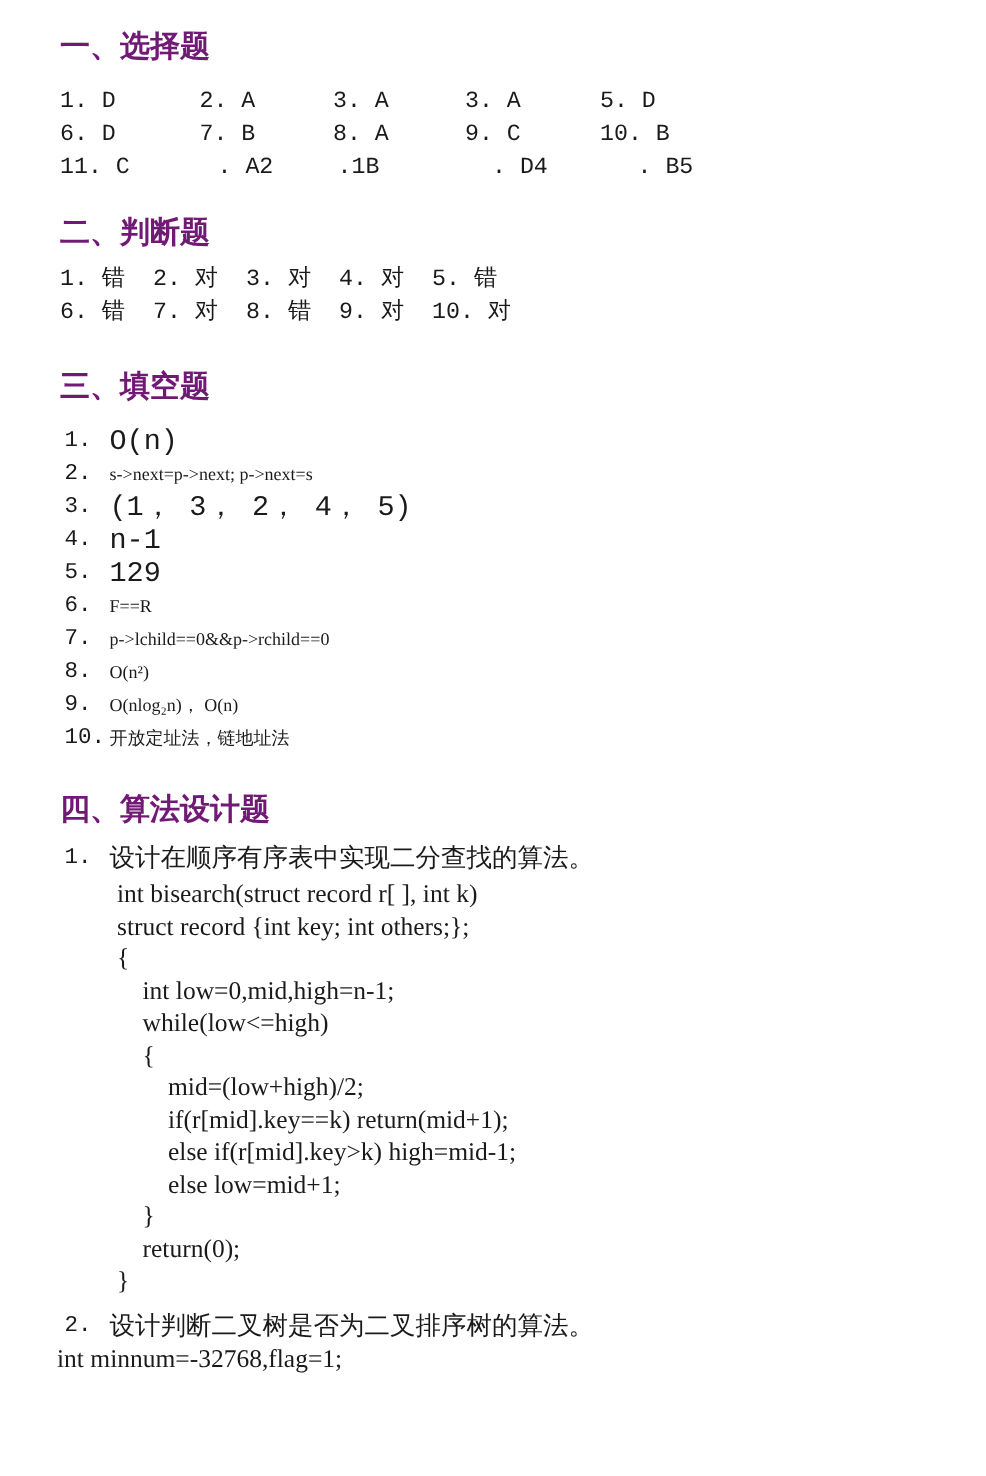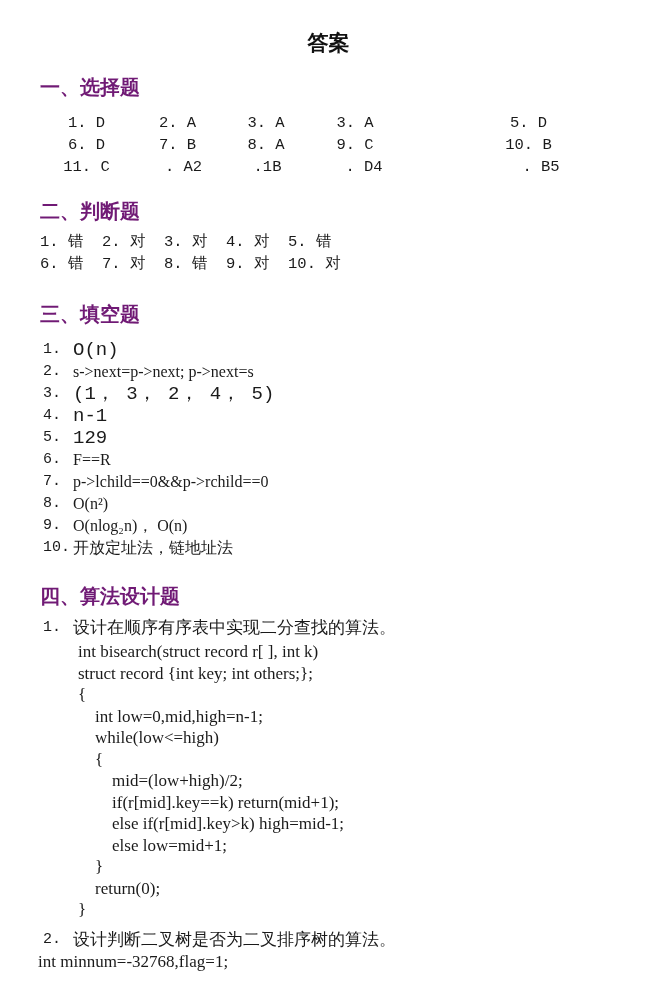--- a/index.html
+++ b/index.html
@@ -36,21 +36,20 @@
   .s3-heading { margin-top: 28px; }
   .s4-heading { margin-top: 26px; }
 
   .mono { font-family: "Liberation Mono", "DejaVu Sans Mono", monospace; }
   .serif { font-family: "Liberation Serif", serif; }
 
   .choice-grid {
     margin: 14px 0 0 40px;
     font-family: "Liberation Mono", "DejaVu Sans Mono", monospace;
     font-size: 15.5px;
-    text-align: center;
   }
   .choice-row {
     display: grid;
     grid-template-columns: 93px 89px 88px 90px auto;
     line-height: 22px;
     white-space: pre;
   }
   .choice-row-3 .cell:nth-child(2) { padding-left: 12px; }
   .choice-row-3 .cell:nth-child(3) { padding-left: 3px; }
   .choice-row-3 .cell:nth-child(4) { padding-left: 18px; }
@@ -71,21 +70,21 @@
   }
   .fnum {
     width: 33px;
     flex: 0 0 33px;
     padding-left: 3px;
     box-sizing: border-box;
     font-family: "Liberation Mono", "DejaVu Sans Mono", monospace;
     font-size: 15px;
   }
   .ftext.mono { font-size: 19px; }
-  .ftext.serif { font-size: 16px; }
+  .ftext.serif { font-size: 12px; }
 
   .q-line {
     display: flex;
     margin-left: 40px;
     line-height: 22px;
   }
   .q1-line { margin-top: 10px; }
   .q2-line { margin-top: 8px; }
   .qnum {
     width: 33px;
@@ -110,21 +109,20 @@
     margin: 1px 0 12px 38px;
     font-family: "Liberation Serif", serif;
     font-size: 17px;
   }
 </style>
 </head>
 <body>
 
 <div class="page">
 
-  <div class="title">答案</div>
 
   <div class="sec-heading s1-heading">一、选择题</div>
   <div class="choice-grid">
     <div class="choice-row">
       <span class="cell">1. D</span>
       <span class="cell">2. A</span>
       <span class="cell">3. A</span>
       <span class="cell">3. A</span>
       <span class="cell">5. D</span>
     </div>

